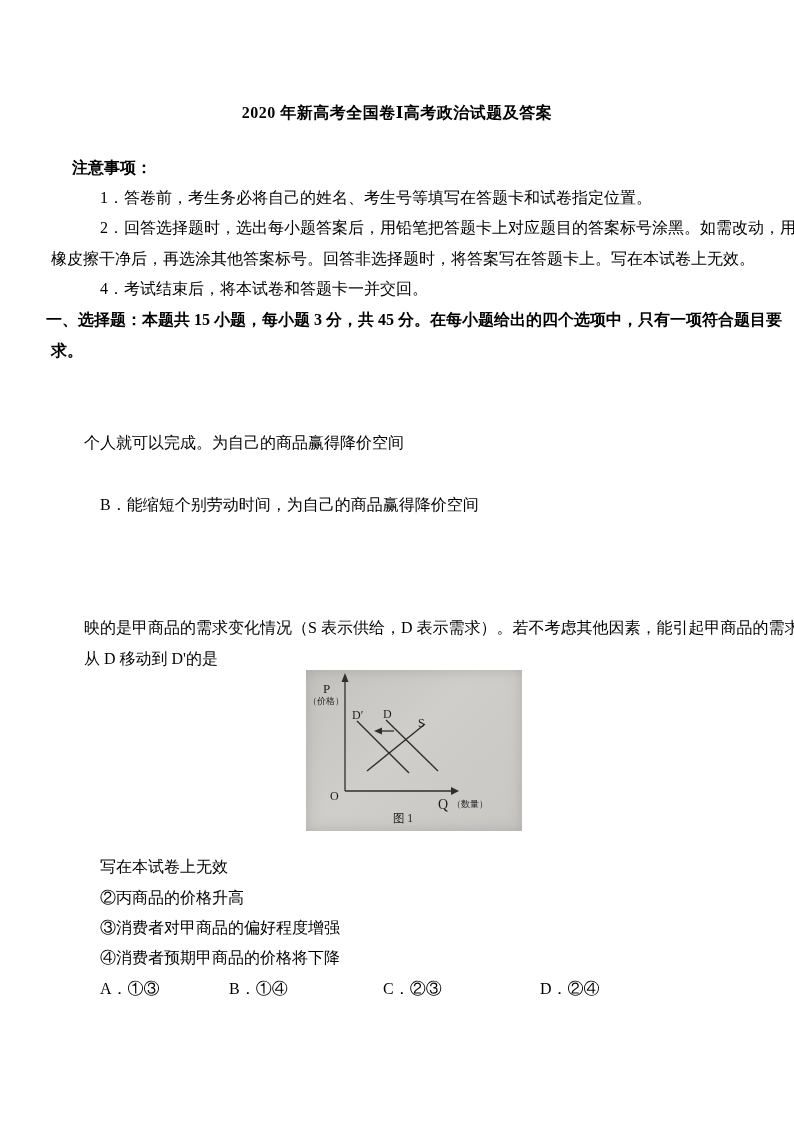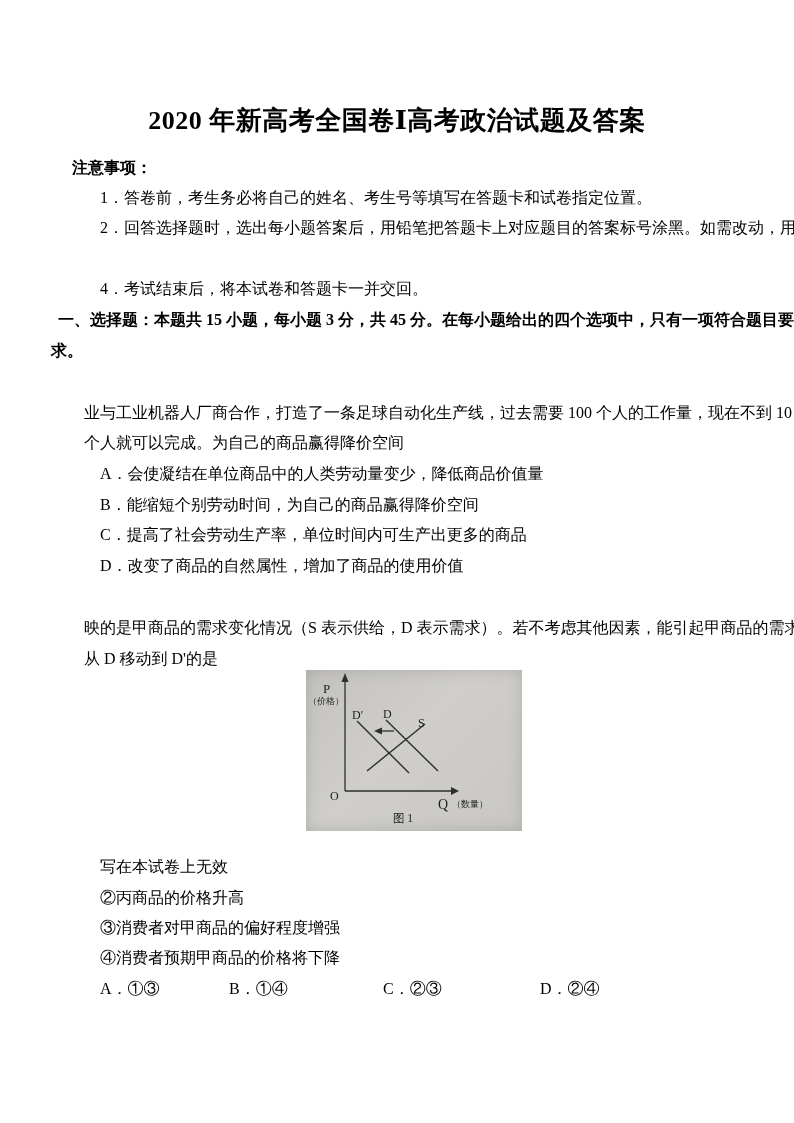--- a/index.html
+++ b/index.html
@@ -1,48 +1,45 @@
 <!DOCTYPE html>
 <html><head>
 <meta charset="utf-8">
 <style>
   html,body{margin:0;padding:0;background:#fff;}
   .page{position:relative;width:794px;height:1123px;background:#ffffff;overflow:hidden;
         font-family:"Liberation Serif","DejaVu Serif",serif;color:#000;}
   .ln{position:absolute;font-size:16px;line-height:18px;white-space:pre;margin-top:13px;}
   .bold{font-weight:700;}
   .title{position:absolute;left:0;right:0;top:103px;text-align:center;
-         font-size:26px;font-weight:700;letter-spacing:.5px;white-space:pre;}
+         font-size:16px;font-weight:700;letter-spacing:.5px;white-space:pre;}
   .figure{position:absolute;left:306px;top:670px;width:216px;height:161px;
           background:linear-gradient(135deg,#c3c2bf 0%,#cfcecb 45%,#c8c7c4 100%);
           box-shadow:inset 0 0 14px rgba(120,120,115,.35);}
   .figure svg{position:absolute;left:0;top:0;}
   svg text{font-family:"Liberation Serif","DejaVu Serif",serif;fill:#1c1c1c;}
 </style>
 </head>
 <body>
 
 <div class="page">
 
   <div class="title">2020 年新高考全国卷Ⅰ高考政治试题及答案</div>
 
   <div class="ln bold" style="left:72px;top:146px">注意事项：</div>
   <div class="ln" style="left:100px;top:176px">1．答卷前，考生务必将自己的姓名、考生号等填写在答题卡和试卷指定位置。</div>
   <div class="ln" style="left:100px;top:206px">2．回答选择题时，选出每小题答案后，用铅笔把答题卡上对应题目的答案标号涂黑。如需改动，用</div>
+  <div class="ln" style="left:51px;top:237px">橡皮擦干净后，再选涂其他答案标号。回答非选择题时，将答案写在答题卡上。写在本试卷上无效。</div>
   <div class="ln" style="left:100px;top:267px">4．考试结束后，将本试卷和答题卡一并交回。</div>
 
-  <div class="ln bold" style="left:58px;top:298px">一、选择题：本题共 15 小题，每小题 3 分，共 45 分。在每小题给出的四个选项中，只有一项符合题目要</div>
+  <div class="ln bold" style="left:46px;top:298px">一、选择题：本题共 15 小题，每小题 3 分，共 45 分。在每小题给出的四个选项中，只有一项符合题目要</div>
   <div class="ln bold" style="left:51px;top:329px">求。</div>
 
-  <div class="ln" style="left:84px;top:391px">业与工业机器人厂商合作，打造了一条足球自动化生产线，过去需要 100 个人的工作量，现在不到 10</div>
   <div class="ln" style="left:84px;top:421px">个人就可以完成。为自己的商品赢得降价空间</div>
-  <div class="ln" style="left:100px;top:452px">A．会使凝结在单位商品中的人类劳动量变少，降低商品价值量</div>
   <div class="ln" style="left:100px;top:483px">B．能缩短个别劳动时间，为自己的商品赢得降价空间</div>
-  <div class="ln" style="left:100px;top:513px">C．提高了社会劳动生产率，单位时间内可生产出更多的商品</div>
-  <div class="ln" style="left:100px;top:544px">D．改变了商品的自然属性，增加了商品的使用价值</div>
 
   <div class="ln" style="left:84px;top:606px">映的是甲商品的需求变化情况（S 表示供给，D 表示需求）。若不考虑其他因素，能引起甲商品的需求</div>
   <div class="ln" style="left:84px;top:637px">从 D 移动到 D'的是</div>
 
   <div class="figure">
     <svg width="216" height="161" viewBox="0 0 216 161">
 
       <line x1="39" y1="121" x2="39" y2="9" stroke="#2e2e2e" stroke-width="1.3"></line>
       <polygon points="35.5,12 39,3 42.5,12" fill="#2e2e2e"></polygon>
       <line x1="39" y1="121" x2="146" y2="121" stroke="#2e2e2e" stroke-width="1.3"></line>

